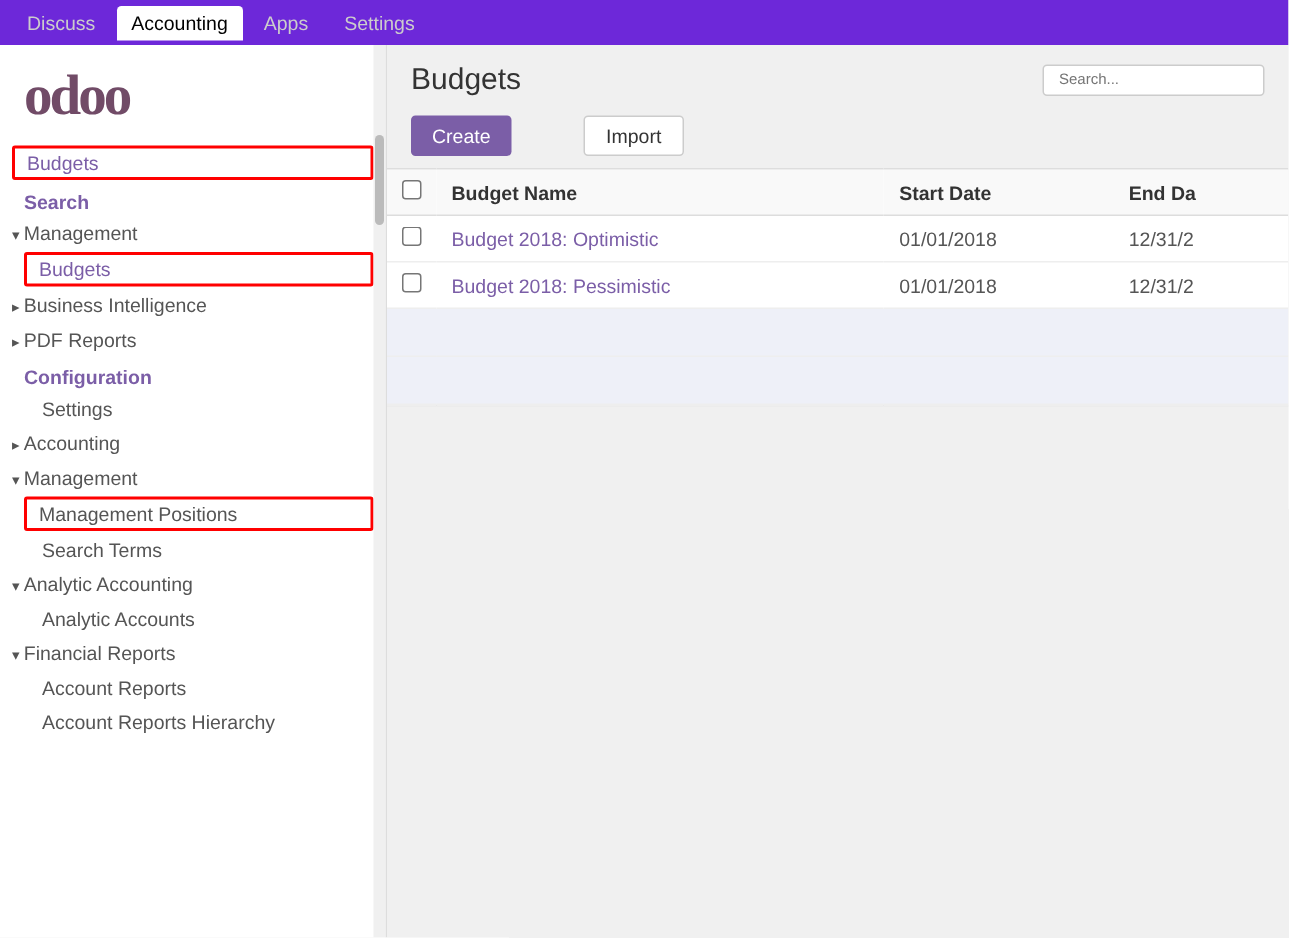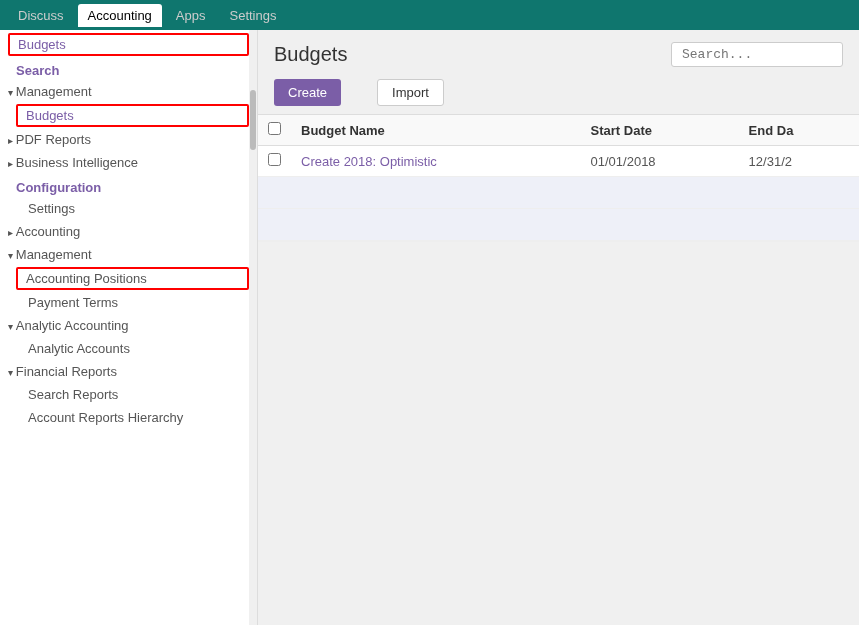--- a/index.html
+++ b/index.html
@@ -1,20 +1,20 @@
 <!DOCTYPE html>
 <html><head>
   <meta charset="utf-8">
   <style>
     * { box-sizing: border-box; margin: 0; padding: 0; }
     body { font-family: Arial, sans-serif; font-size: 13px; background: #fff; width: 859px; height: 625px; overflow: hidden; }
 
     
     .topnav {
-      background: #0f766e;
+      background: #6d28d9;
       height: 30px;
       display: flex;
       align-items: center;
       padding: 0 8px;
       gap: 4px;
     }
     .topnav-item {
       color: #ccc;
       padding: 4px 10px;
       cursor: pointer;
@@ -141,31 +141,30 @@
     .main-title {
       font-size: 20px;
       font-weight: normal;
       color: #333;
     }
 
     .search-box {
       border: 1px solid #ccc;
       border-radius: 3px;
       padding: 4px 10px;
-      font-size: 13px;
-      width: 172px;
+      font-size: 10px;
+      width: 148px;
       background: #fff;
       color: #999;
-      font-family: Liberation Mono, monospace;
     }
 
     .main-actions {
       padding: 4px 16px 8px 16px;
       display: flex;
-      gap: 8px;
+      gap: 20px;
     }
 
     .btn-create {
       background: #7b5ea7;
       color: #fff;
       border: none;
       border-radius: 3px;
       padding: 5px 14px;
       cursor: pointer;
       font-size: 13px;
@@ -245,48 +244,51 @@
 <nav class="topnav">
   <div class="topnav-item">Discuss</div>
   <div class="topnav-item active">Accounting</div>
   <div class="topnav-item">Apps</div>
   <div class="topnav-item">Settings</div>
 </nav>
 
 <div class="layout">
 
   <aside class="sidebar">
+    <div class="sidebar-logo">
+      <div class="odoo-logo">odoo</div>
+    </div>
 
     <div class="sidebar-section">
 
       <span class="highlighted-box link">Budgets</span>
 
       <div class="sidebar-section-header">Search</div>
 
       <div class="sidebar-group-header open">Management</div>
 
       <span class="highlighted-box link sidebar-indent" style="margin-left:16px;">Budgets</span>
 
+      <div class="sidebar-group-header">Business Intelligence</div>
       <div class="sidebar-group-header">PDF Reports</div>
-      <div class="sidebar-group-header">Business Intelligence</div>
 
       <div class="sidebar-section-header">Configuration</div>
       <span class="sidebar-item sidebar-indent">Settings</span>
       <div class="sidebar-group-header">Accounting</div>
 
       <div class="sidebar-group-header open">Management</div>
 
-      <span class="highlighted-box sidebar-indent" style="margin-left:16px;">Accounting Positions</span>
-      <span class="sidebar-item sidebar-indent">Payment Terms</span>
+      <span class="highlighted-box sidebar-indent" style="margin-left:16px;">Management Positions</span>
+      <span class="sidebar-item sidebar-indent">Search Terms</span>
 
       <div class="sidebar-group-header open">Analytic Accounting</div>
       <span class="sidebar-item sidebar-indent">Analytic Accounts</span>
 
       <div class="sidebar-group-header open">Financial Reports</div>
-      <span class="sidebar-item sidebar-indent">Search Reports</span>
+      <span class="sidebar-item sidebar-indent">Account Reports</span>
       <span class="sidebar-item sidebar-indent">Account Reports Hierarchy</span>
     </div>
 
     <div class="sidebar-scroll-indicator">
       <div class="sidebar-scroll-thumb"></div>
     </div>
   </aside>
 
   <main class="main">
     <div class="main-header">
@@ -309,24 +311,32 @@
             <th>Budget Name</th>
             <th>Start Date</th>
             <th>End Da</th>
           </tr>
         </thead>
         <tbody>
           <tr>
             <td class="checkbox-col">
               <input type="checkbox" style="">
             </td>
-            <td class="link-cell"><a>Create 2018: Optimistic</a></td>
+            <td class="link-cell"><a>Budget 2018: Optimistic</a></td>
             <td>01/01/2018</td>
             <td>12/31/2</td>
           </tr>
+          <tr>
+            <td class="checkbox-col">
+              <input type="checkbox" style="">
+            </td>
+            <td class="link-cell"><a>Budget 2018: Pessimistic</a></td>
+            <td>01/01/2018</td>
+            <td>12/31/2</td>
+          </tr>
           <tr class="empty-row">
             <td colspan="4"></td>
           </tr>
           <tr class="empty-row">
             <td colspan="4"></td>
           </tr>
           <tr class="divider-row">
             <td colspan="4"></td>
           </tr>
         </tbody>

